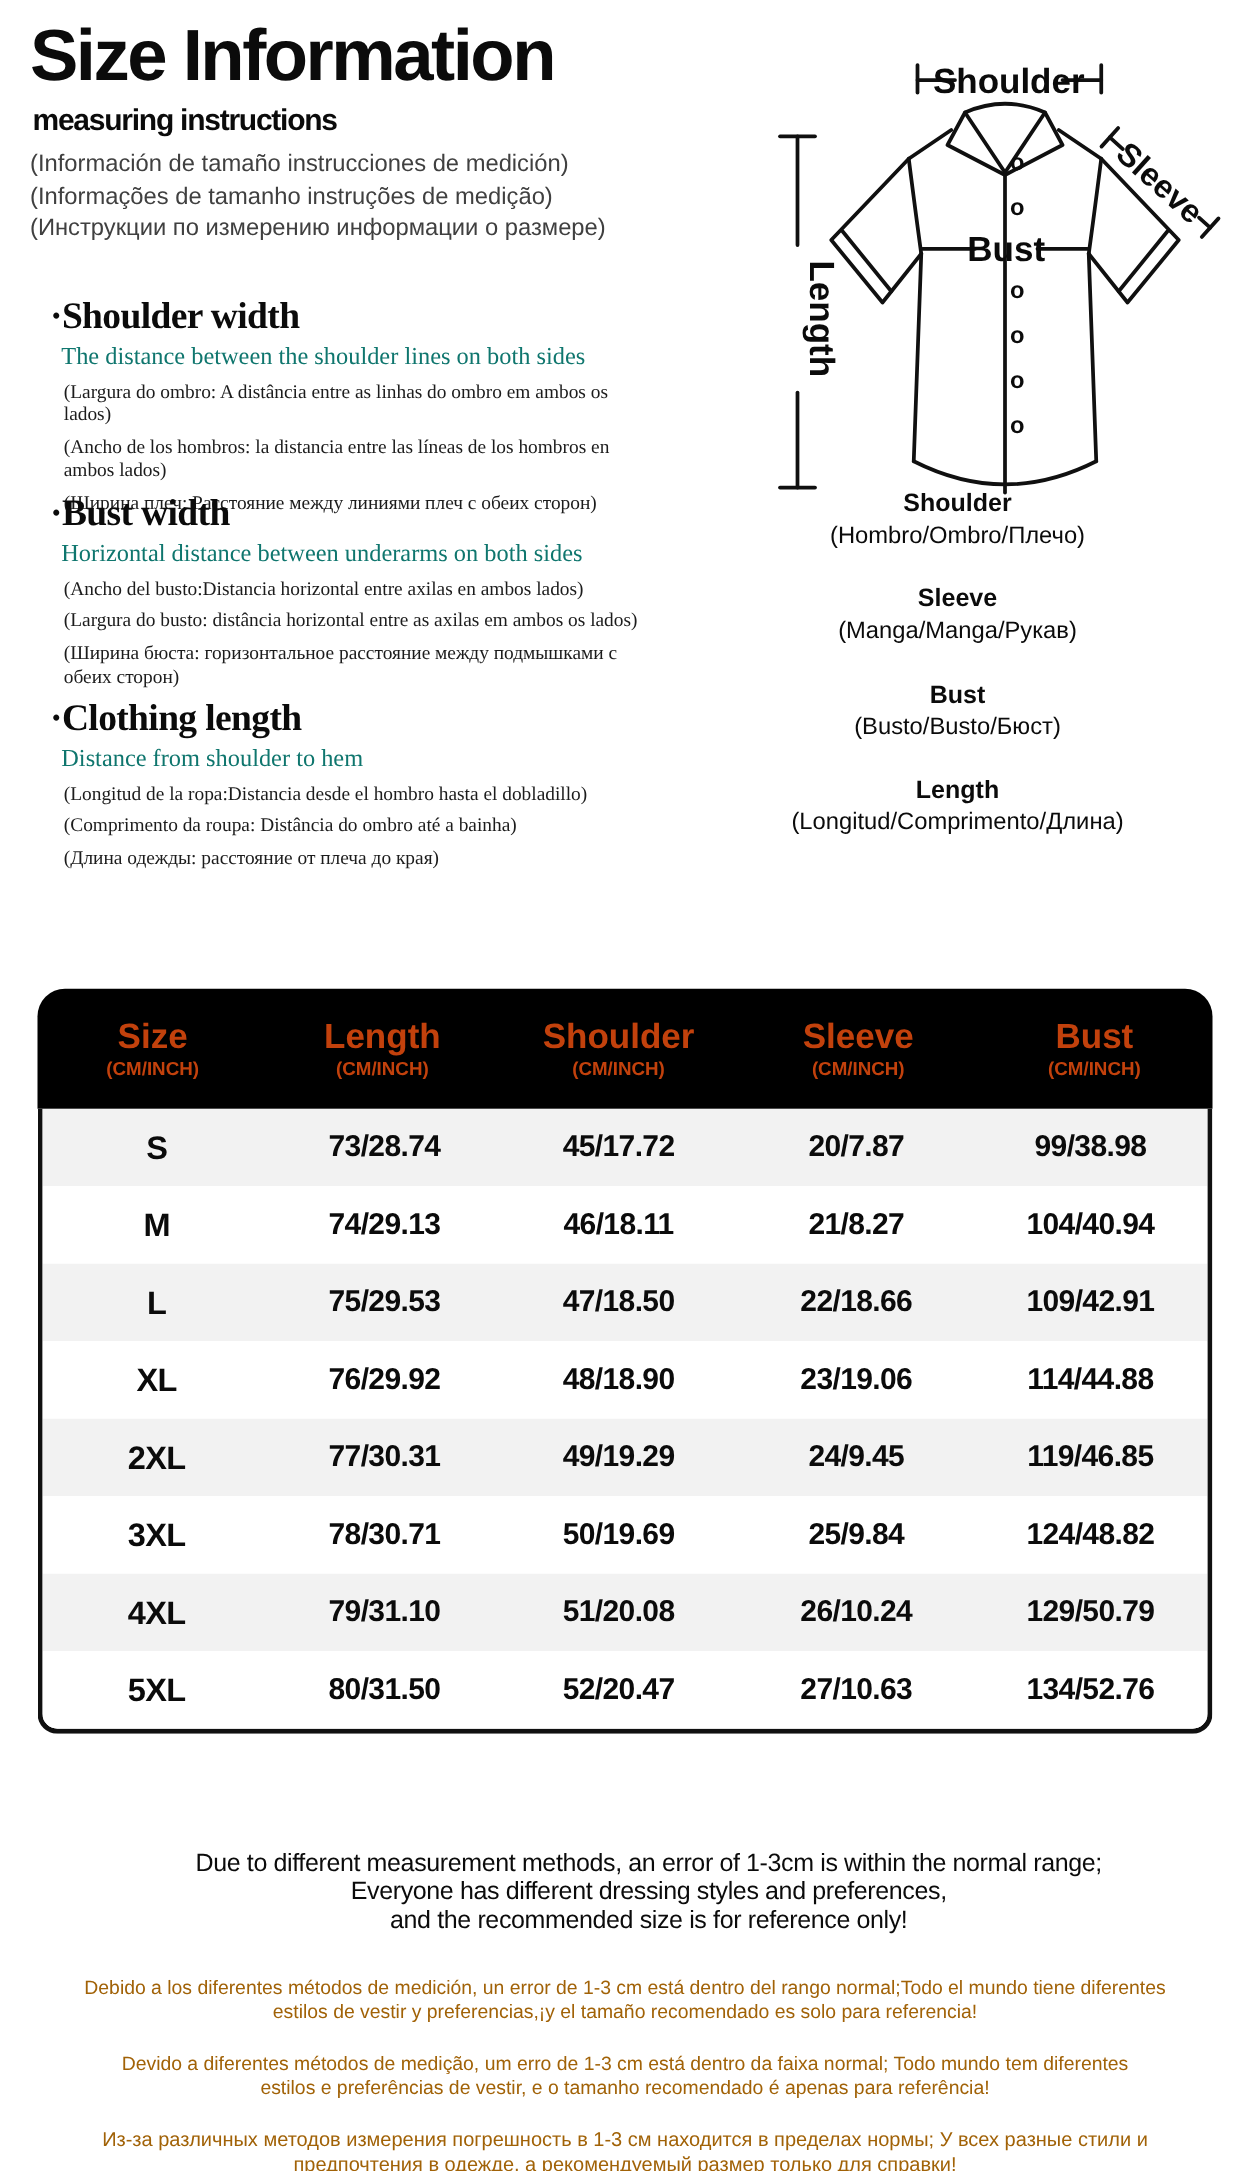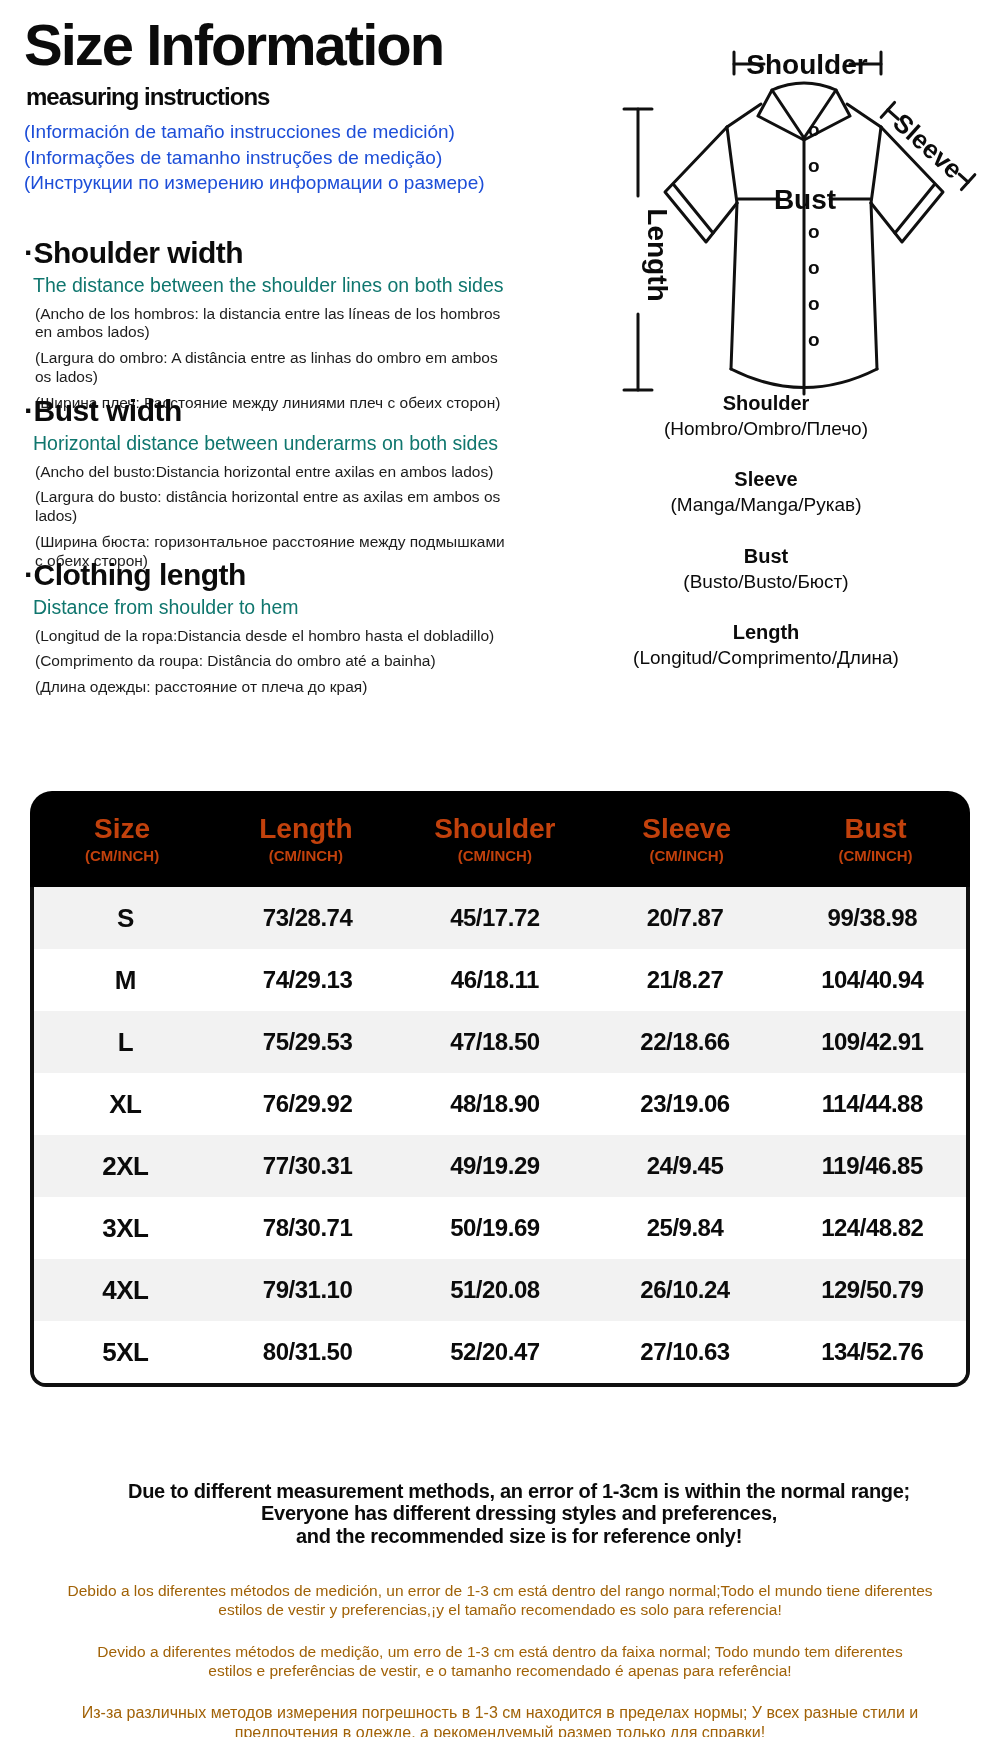--- a/index.html
+++ b/index.html
@@ -3,24 +3,24 @@
 <meta charset="utf-8">
 <style>
   html,body{margin:0;padding:0;background:#fff;}
   .page{position:relative;width:1000px;height:1737px;background:#fff;overflow:hidden;
         font-family:"Liberation Sans",sans-serif;color:#0b0b0b;}
 
   
   .intro{position:absolute;left:24px;top:12px;width:500px;}
   .title{font-size:58px;font-weight:bold;letter-spacing:-2px;line-height:1.15;margin:0;}
   .subtitle{font-size:24px;font-weight:bold;letter-spacing:-1px;line-height:1.2;margin:4px 0 0 2px;}
-  .intro-trans{margin-top:8px;font-size:19px;line-height:1.33;color:#1d4ed8;}
-
-  
-  .section{position:absolute;left:24px;width:496px;}
+  .intro-trans{margin-top:8px;font-size:19px;line-height:1.33;color:#404040;}
+
+  
+  .section{position:absolute;left:40px;width:496px;font-family:Liberation Serif, serif;}
   .sec-1{top:236px}.sec-2{top:394px}.sec-3{top:558px}
   .sec-title{font-size:30px;font-weight:bold;letter-spacing:-0.5px;line-height:1.15;margin:0;}
   .sec-sub{font-size:19.5px;line-height:1.18;margin:3px 0 8px 9px;color:#0f766e;}
   .sec-small{font-size:15.5px;line-height:1.22;margin:0 0 7px 11px;color:#1c1c1c;width:470px;}
 
   
   .diagram{position:absolute;left:540px;top:24px;width:452px;height:372px;}
   .shirt-svg{display:block}
   .shirt-svg path,.shirt-svg line{stroke:#101010;fill:none;stroke-width:3;stroke-linecap:round;stroke-linejoin:round;}
   .svg-label{font-family:"Liberation Sans",sans-serif;font-weight:bold;fill:#0b0b0b;}
@@ -40,21 +40,21 @@
   .th-label{font-size:28px;font-weight:bold;line-height:1.1;}
   .th-unit{font-size:15px;font-weight:bold;margin-top:3px;}
   .t-body{border:4px solid #101010;border-top:none;border-radius:0 0 16px 16px;overflow:hidden;}
   .t-row{display:grid;grid-template-columns:19.6% 19.5% 20.7% 20.1% 20.1%;height:62px;align-items:center;background:#fff;}
   .t-row.alt{background:#f2f2f2;}
   .td{text-align:center;font-weight:bold;font-size:24px;letter-spacing:-0.5px;}
   .td-size{font-size:26px;}
 
   
   .footer{position:absolute;left:0;top:1480px;width:1000px;text-align:center;}
-  .notice-line{font-size:20px;font-weight:bold;line-height:1.12;letter-spacing:-0.3px;padding-left:38px;}
+  .notice-line{font-size:20px;font-weight:normal;line-height:1.12;letter-spacing:-0.3px;padding-left:38px;}
   .trans-par{font-size:15.5px;line-height:1.24;margin:0 auto;color:#a16207;}
   .trans-es{margin-top:34px;max-width:882px;}
   .trans-pt{margin-top:22px;max-width:820px;}
   .trans-ru{margin-top:23px;max-width:845px;font-size:16px;}
 </style>
 </head>
 <body>
 
 <div class="page">
 
@@ -64,22 +64,22 @@
     <div class="intro-trans">
       <div>(Información de tamaño instrucciones de medición)</div>
       <div>(Informações de tamanho instruções de medição)</div>
       <div>(Инструкции по измерению информации о размере)</div>
     </div>
   </div>
 
   <div class="section sec-1">
     <h3 class="sec-title">·Shoulder width</h3>
     <div class="sec-sub">The distance between the shoulder lines on both sides</div>
+    <div class="sec-small">(Largura do ombro: A distância entre as linhas do ombro em ambos os lados)</div>
     <div class="sec-small">(Ancho de los hombros: la distancia entre las líneas de los hombros en ambos lados)</div>
-    <div class="sec-small">(Largura do ombro: A distância entre as linhas do ombro em ambos os lados)</div>
     <div class="sec-small">(Ширина плеч: Расстояние между линиями плеч с обеих сторон)</div>
   </div>
 
   <div class="section sec-2">
     <h3 class="sec-title">·Bust width</h3>
     <div class="sec-sub">Horizontal distance between underarms on both sides</div>
     <div class="sec-small">(Ancho del busto:Distancia horizontal entre axilas en ambos lados)</div>
     <div class="sec-small">(Largura do busto: distância horizontal entre as axilas em ambos os lados)</div>
     <div class="sec-small">(Ширина бюста: горизонтальное расстояние между подмышками с обеих сторон)</div>
   </div>

